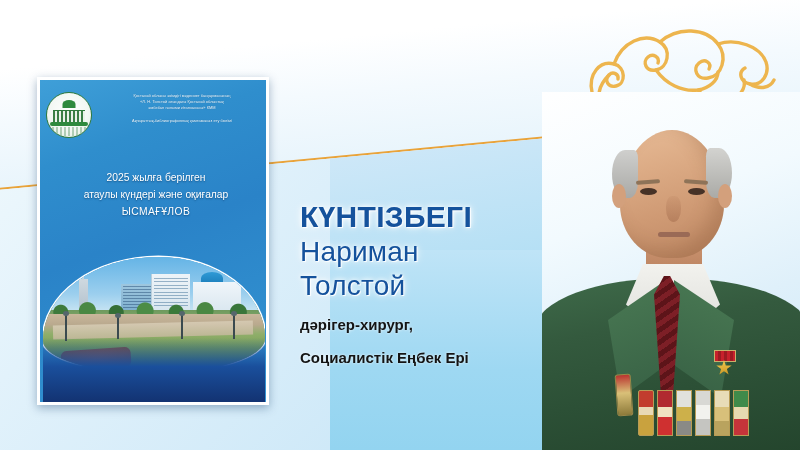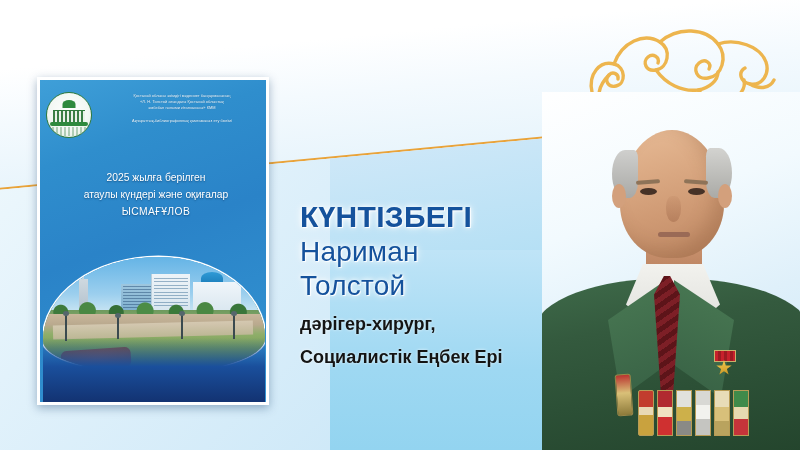--- a/index.html
+++ b/index.html
@@ -435,21 +435,21 @@
   .t-dates {
     margin: 5px 0 0 0;
     font-size: 23px;
     font-weight: 700;
     line-height: 28px;
     color: #171717;
     text-shadow: 0 0 3px rgba(255,255,255,.85);
   }
   .t-role {
     margin: 12px 0 0 0;
-    font-size: 18px;
+    font-size: 15px;
     font-weight: 700;
     line-height: 21px;
     color: #141414;
     text-shadow: 0 0 3px rgba(255,255,255,.8);
   }
 </style>
 </head>
 <body>
 
 <div id="slide">

